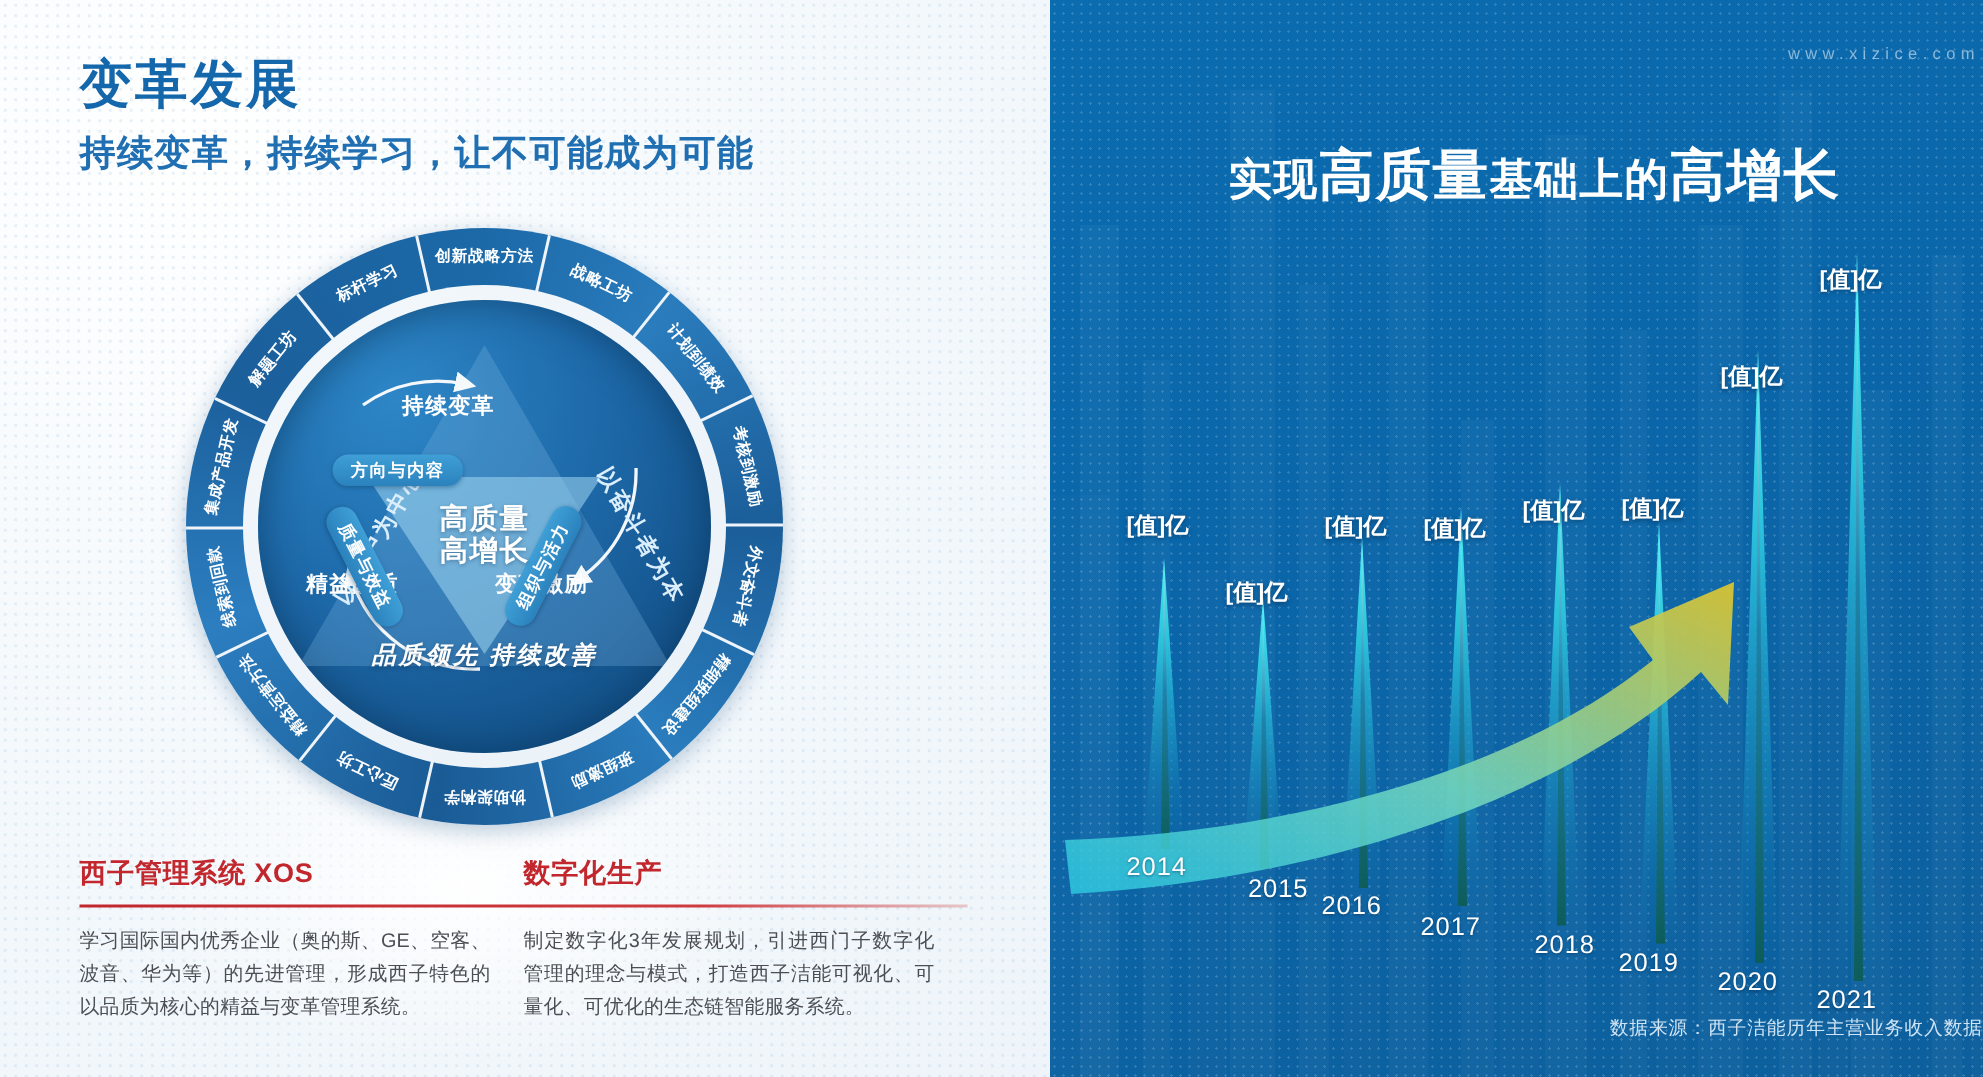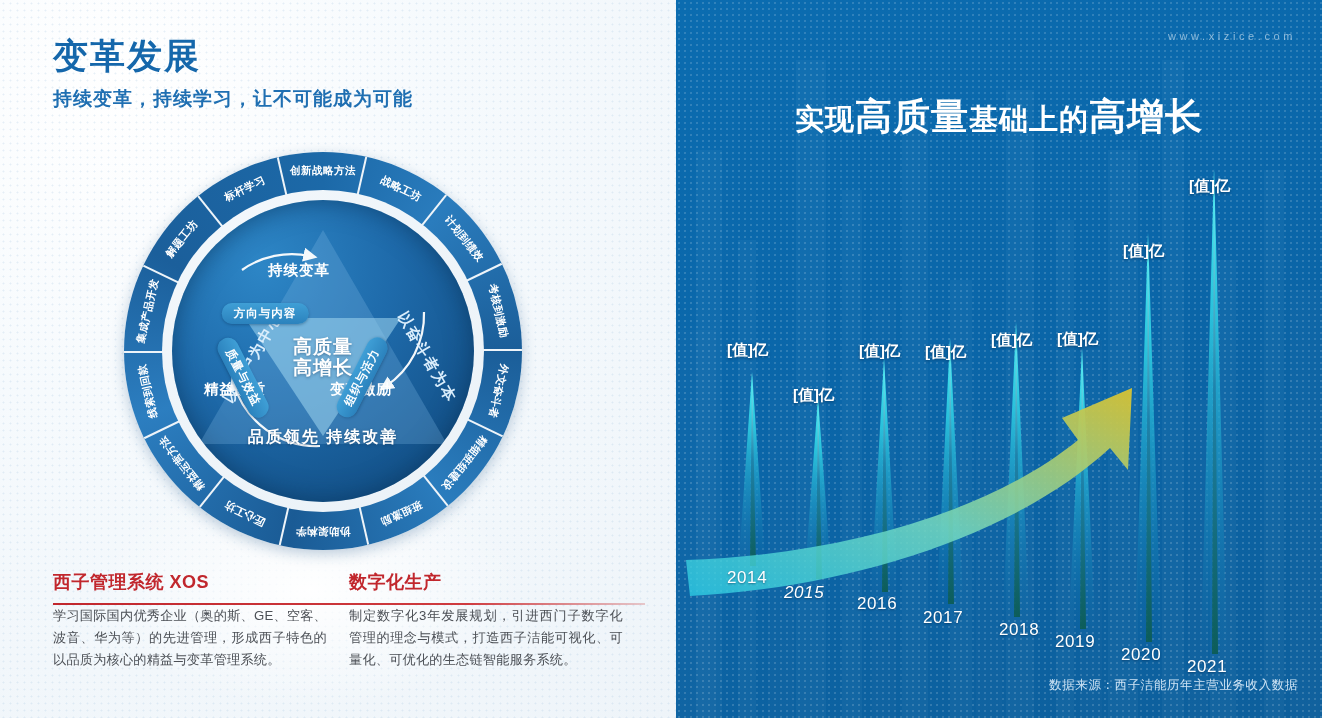--- a/index.html
+++ b/index.html
@@ -10,20 +10,21 @@
     background:#ffffff;
   }
   .slide{position:relative;width:1322px;height:718px;display:flex;}
 
   
   .left-panel{
     position:relative;width:676px;height:718px;flex:0 0 676px;
     background:
       radial-gradient(circle at 18% 12%, #ffffff 0%, #f6fafd 38%, #eef4f9 100%);
     overflow:hidden;
+    padding-left:24px;
   }
   .left-texture{
     position:absolute;inset:0;
     background-image:
       radial-gradient(circle, rgba(170,200,225,.30) 0.9px, transparent 1.1px);
     background-size:7px 7px;
     opacity:.9;pointer-events:none;
   }
   .left-glow{
     position:absolute;left:95px;top:470px;width:430px;height:240px;
@@ -31,21 +32,21 @@
     pointer-events:none;
   }
 
   .head-title{
     position:absolute;left:53px;top:33px;
     font-size:35px;font-weight:bold;color:#1567ab;letter-spacing:2px;
     font-family:"Liberation Sans","DejaVu Sans",sans-serif;
   }
   .head-sub{
     position:absolute;left:53px;top:86px;
-    font-size:19px;font-weight:bold;color:#1f6fb2;letter-spacing:1px;
+    font-size:24px;font-weight:bold;color:#1f6fb2;letter-spacing:1px;
   }
 
   
   .wheel{
     position:absolute;left:124px;top:152px;width:398px;height:398px;
   }
   .wheel-ring{
     position:absolute;inset:0;border-radius:50%;
     background:
       conic-gradient(from 0deg,
@@ -120,37 +121,38 @@
   }
   .center-big{
     position:absolute;text-align:center;color:#ffffff;
     font-size:19px;font-weight:bold;line-height:1.12;letter-spacing:1px;
     text-shadow:0 1px 3px rgba(10,45,80,.45);
   }
   .bottom-slogan{
     position:absolute;color:#ffffff;font-size:16px;font-weight:bold;
     letter-spacing:2px;white-space:nowrap;
     text-shadow:0 1px 3px rgba(10,45,80,.5);
+    font-style:italic;
   }
   .arc-arrow{position:absolute;left:0;top:0;width:398px;height:398px;pointer-events:none;}
 
   
   .foot{
     position:absolute;left:53px;top:570px;width:592px;
   }
   .foot-heads{display:flex;}
   .foot-h{
     font-size:18px;font-weight:bold;color:#c1272d;letter-spacing:.5px;
   }
   .foot-h.c1{width:296px;}
   .foot-rule{
     margin-top:9px;width:592px;height:1.6px;
     background:linear-gradient(90deg,#c1272d 0%,#cf3b3f 70%,rgba(200,60,60,.25) 100%);
   }
-  .foot-cols{display:flex;align-items:flex-end;}
+  .foot-cols{display:flex;margin-top:11px;align-items:flex-end;}
   .foot-p{
     width:274px;font-size:13.2px;line-height:1.68;color:#4b4f55;
     letter-spacing:.2px;text-align:justify;
   }
   .foot-p.c1{margin-right:22px;}
 
   
   .right-panel{
     position:relative;width:646px;height:718px;flex:0 0 646px;
     background:linear-gradient(160deg,#0b6cb0 0%,#0a66a9 45%,#0d5f9c 100%);
@@ -400,21 +402,21 @@
         <div class="val-label" style="left: 117px; top: 385px;">[值]亿</div>
         <div class="val-label" style="left: 183px; top: 341px;">[值]亿</div>
         <div class="val-label" style="left: 249px; top: 342px;">[值]亿</div>
         <div class="val-label" style="left: 315px; top: 330px;">[值]亿</div>
         <div class="val-label" style="left: 381px; top: 329px;">[值]亿</div>
         <div class="val-label" style="left: 447px; top: 241px;">[值]亿</div>
         <div class="val-label" style="left: 513px; top: 176px;">[值]亿</div>
       </div>
     <div id="year-labels">
         <div class="yr-label" style="left: 51px; top: 568px;">2014</div>
-        <div class="yr-label" style="left: 108px; top: 583px; font-style: italic;">2015</div>
+        <div class="yr-label" style="left: 132px; top: 583px;">2015</div>
         <div class="yr-label" style="left: 181px; top: 594px;">2016</div>
         <div class="yr-label" style="left: 247px; top: 608px;">2017</div>
         <div class="yr-label" style="left: 323px; top: 620px;">2018</div>
         <div class="yr-label" style="left: 379px; top: 632px;">2019</div>
         <div class="yr-label" style="left: 445px; top: 645px;">2020</div>
         <div class="yr-label" style="left: 511px; top: 657px;">2021</div>
       </div>
 
     <div class="source">数据来源：西子洁能历年主营业务收入数据</div>
   </div>

